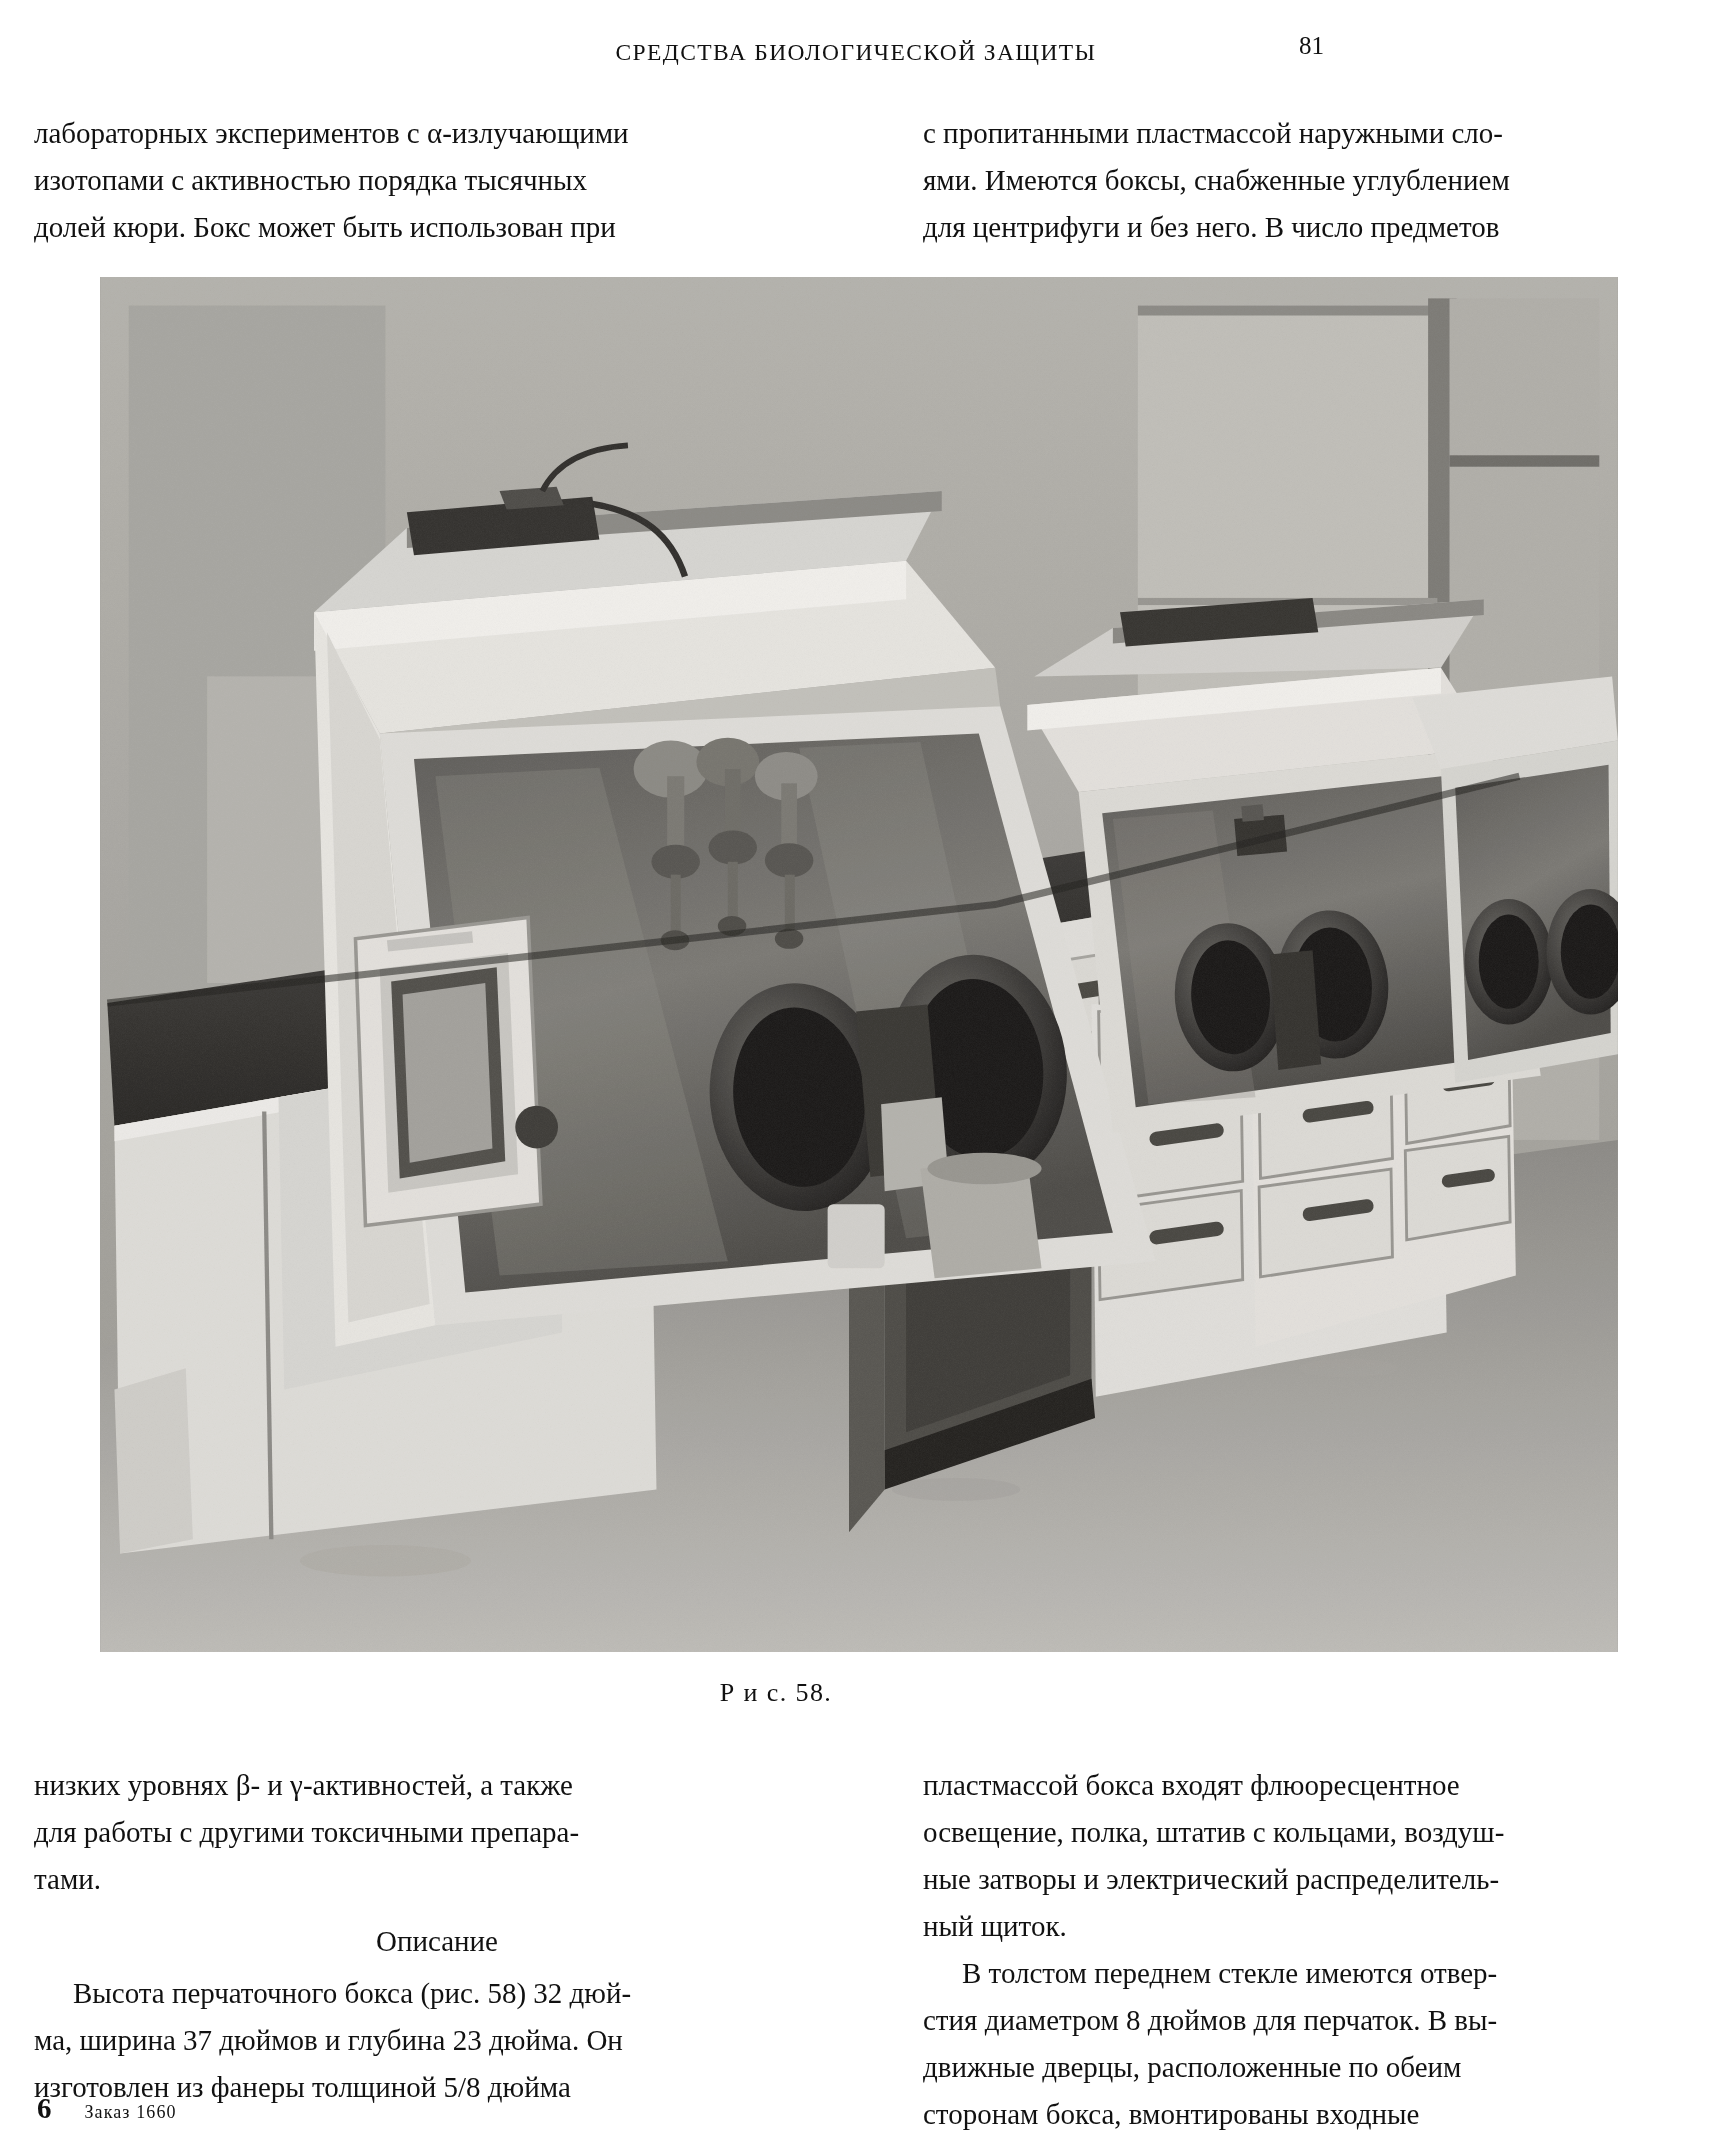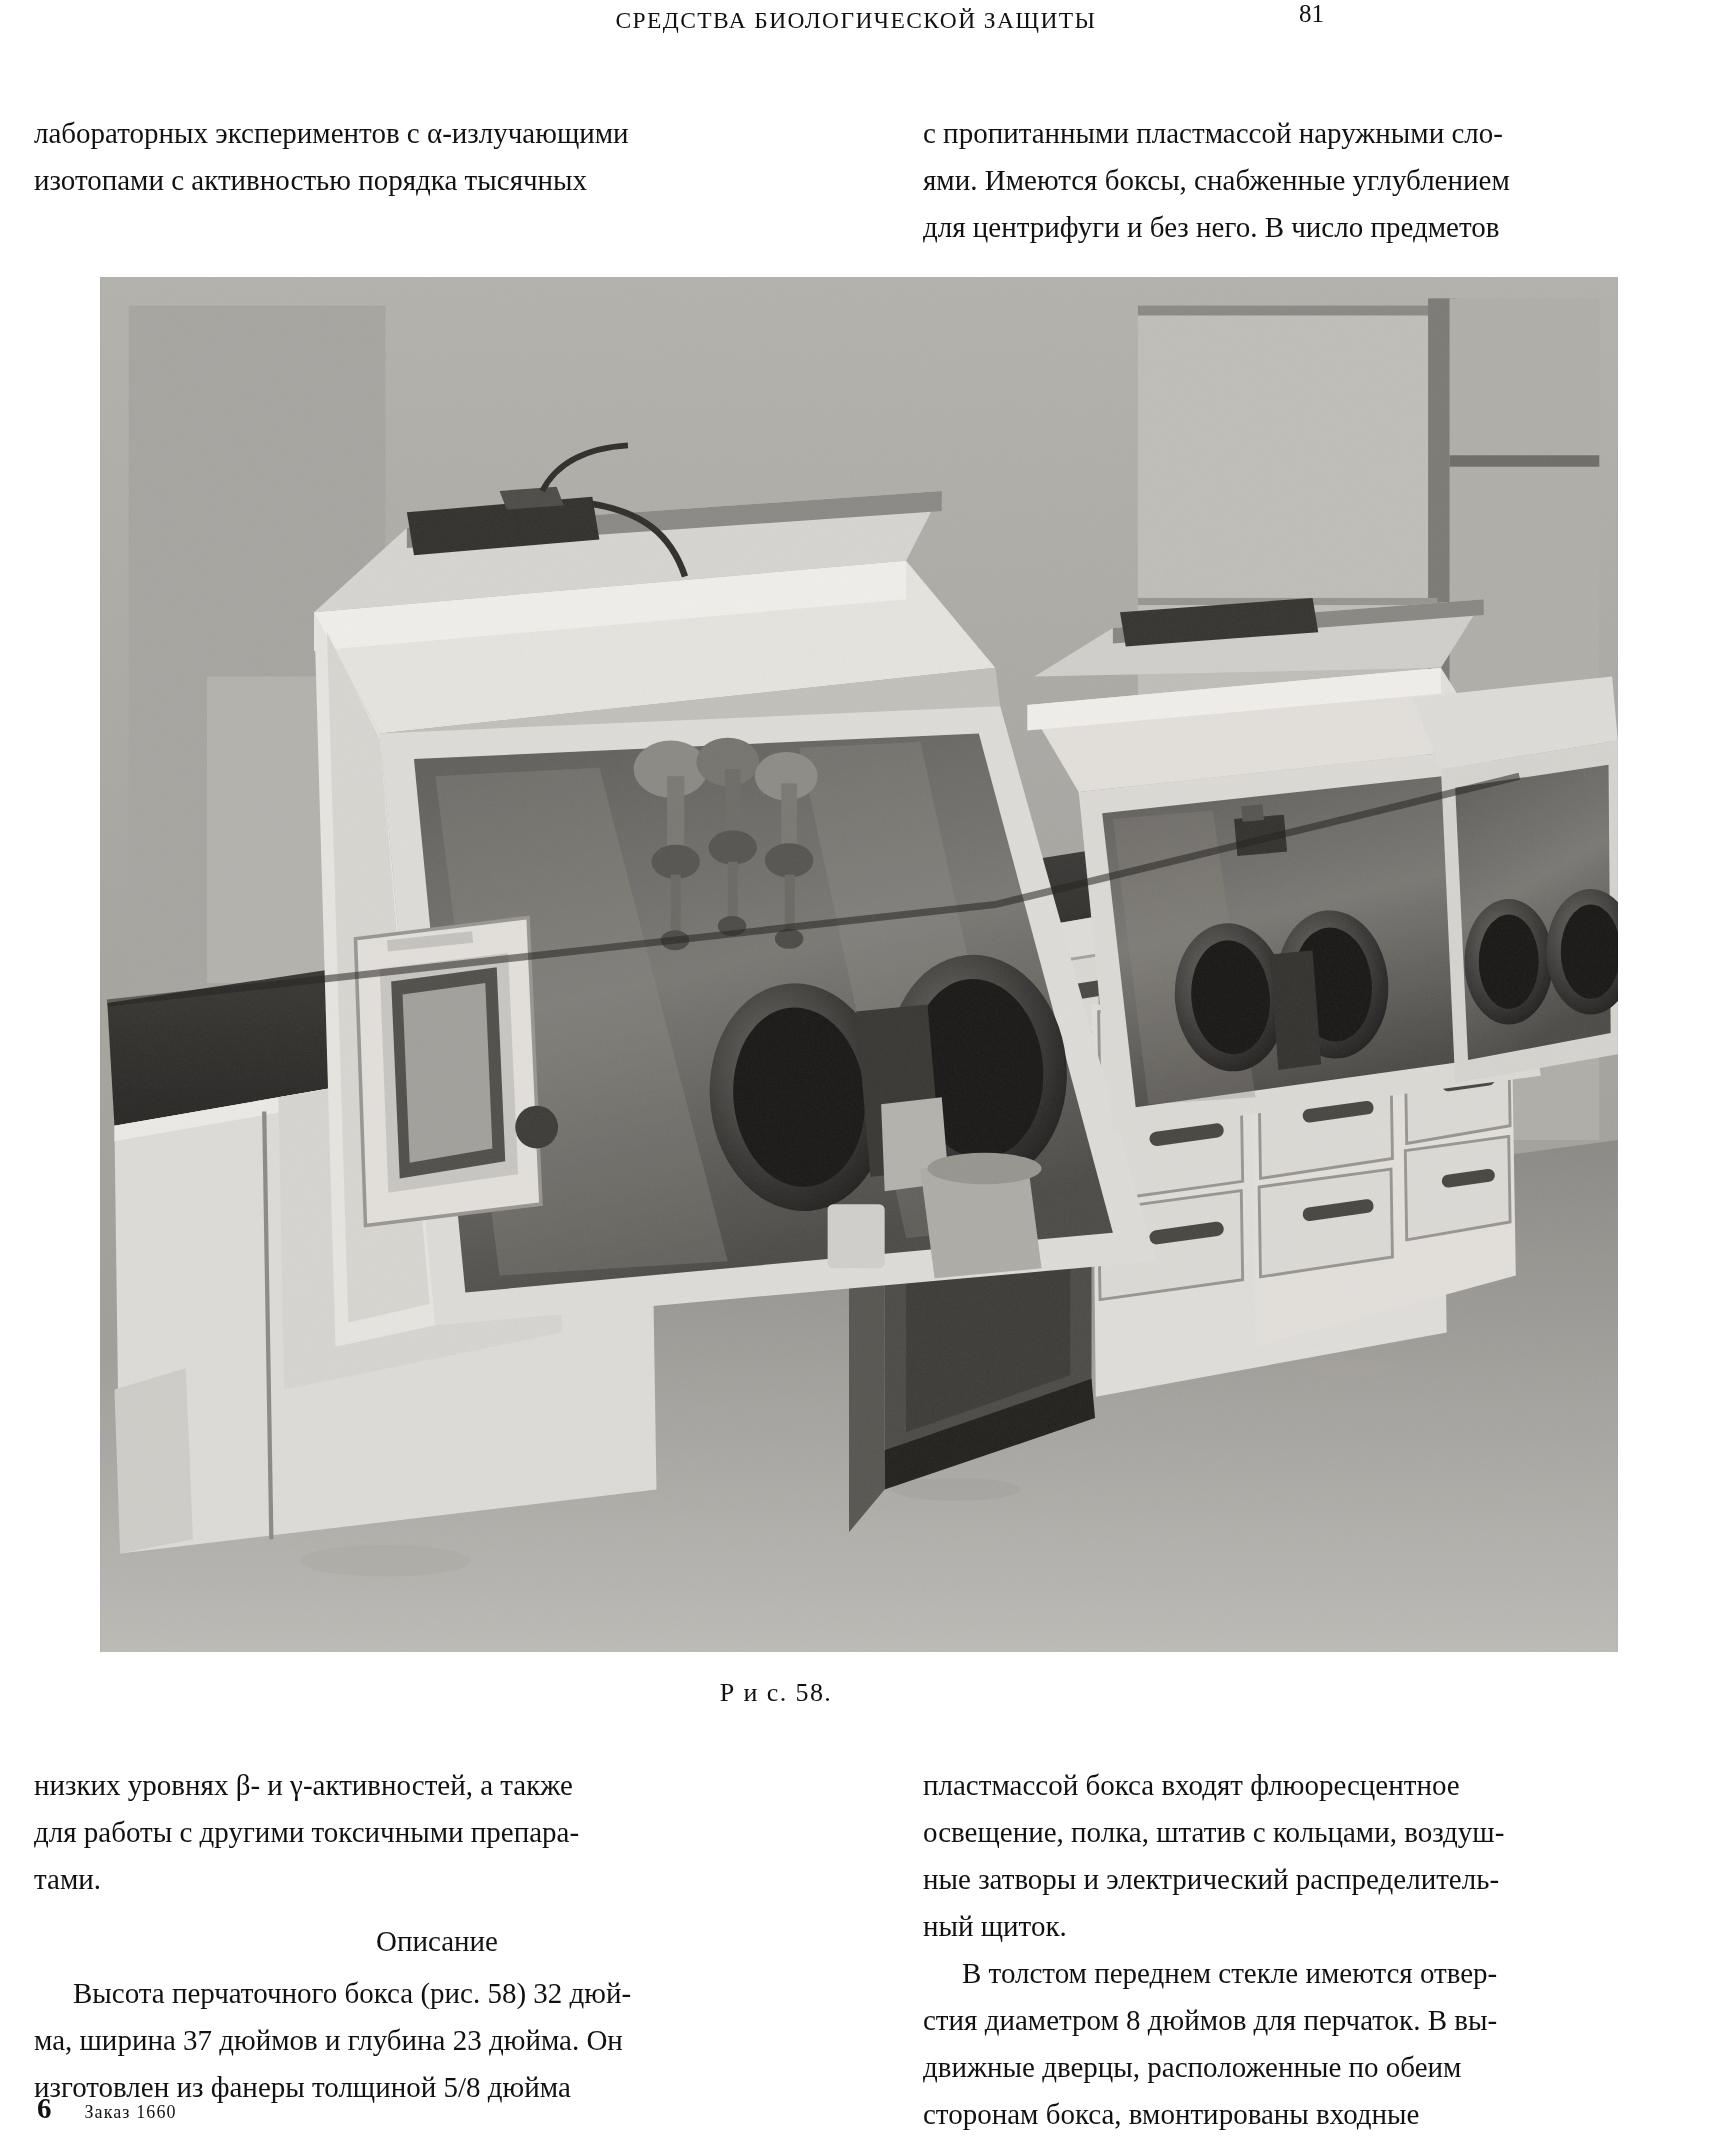--- a/index.html
+++ b/index.html
@@ -19,21 +19,21 @@
     position: relative;
     width: 1712px;
     height: 2151px;
     box-sizing: border-box;
     padding: 0;
   }
 
   
   .running-head {
     position: absolute;
-    top: 7px;
+    top: 39px;
     left: 0;
     width: 1368px;
     height: 43px;
   }
   .running-head .rh-title {
     position: absolute;
     left: 0;
     top: 0;
     width: 1712px;
     text-align: center;
@@ -147,20 +147,23 @@
   </div>
 
   <div class="col-block" id="top-text">
     <div class="col">
       <p>
         <span class="jline spread">
           <span>лабораторных экспериментов с α-излучающими</span>
         </span>
         <span class="jline spread">
           <span>изотопами с активностью порядка тысячных</span>
+        </span>
+        <span class="jline spread">
+          <span>долей кюри. Бокс может быть использован при</span>
         </span>
       </p>
     </div>
     <div class="col">
       <p>
         <span class="jline spread">
           <span>с пропитанными пластмассой наружными сло-</span>
         </span>
         <span class="jline spread">
           <span>ями. Имеются боксы, снабженные углублением</span>

